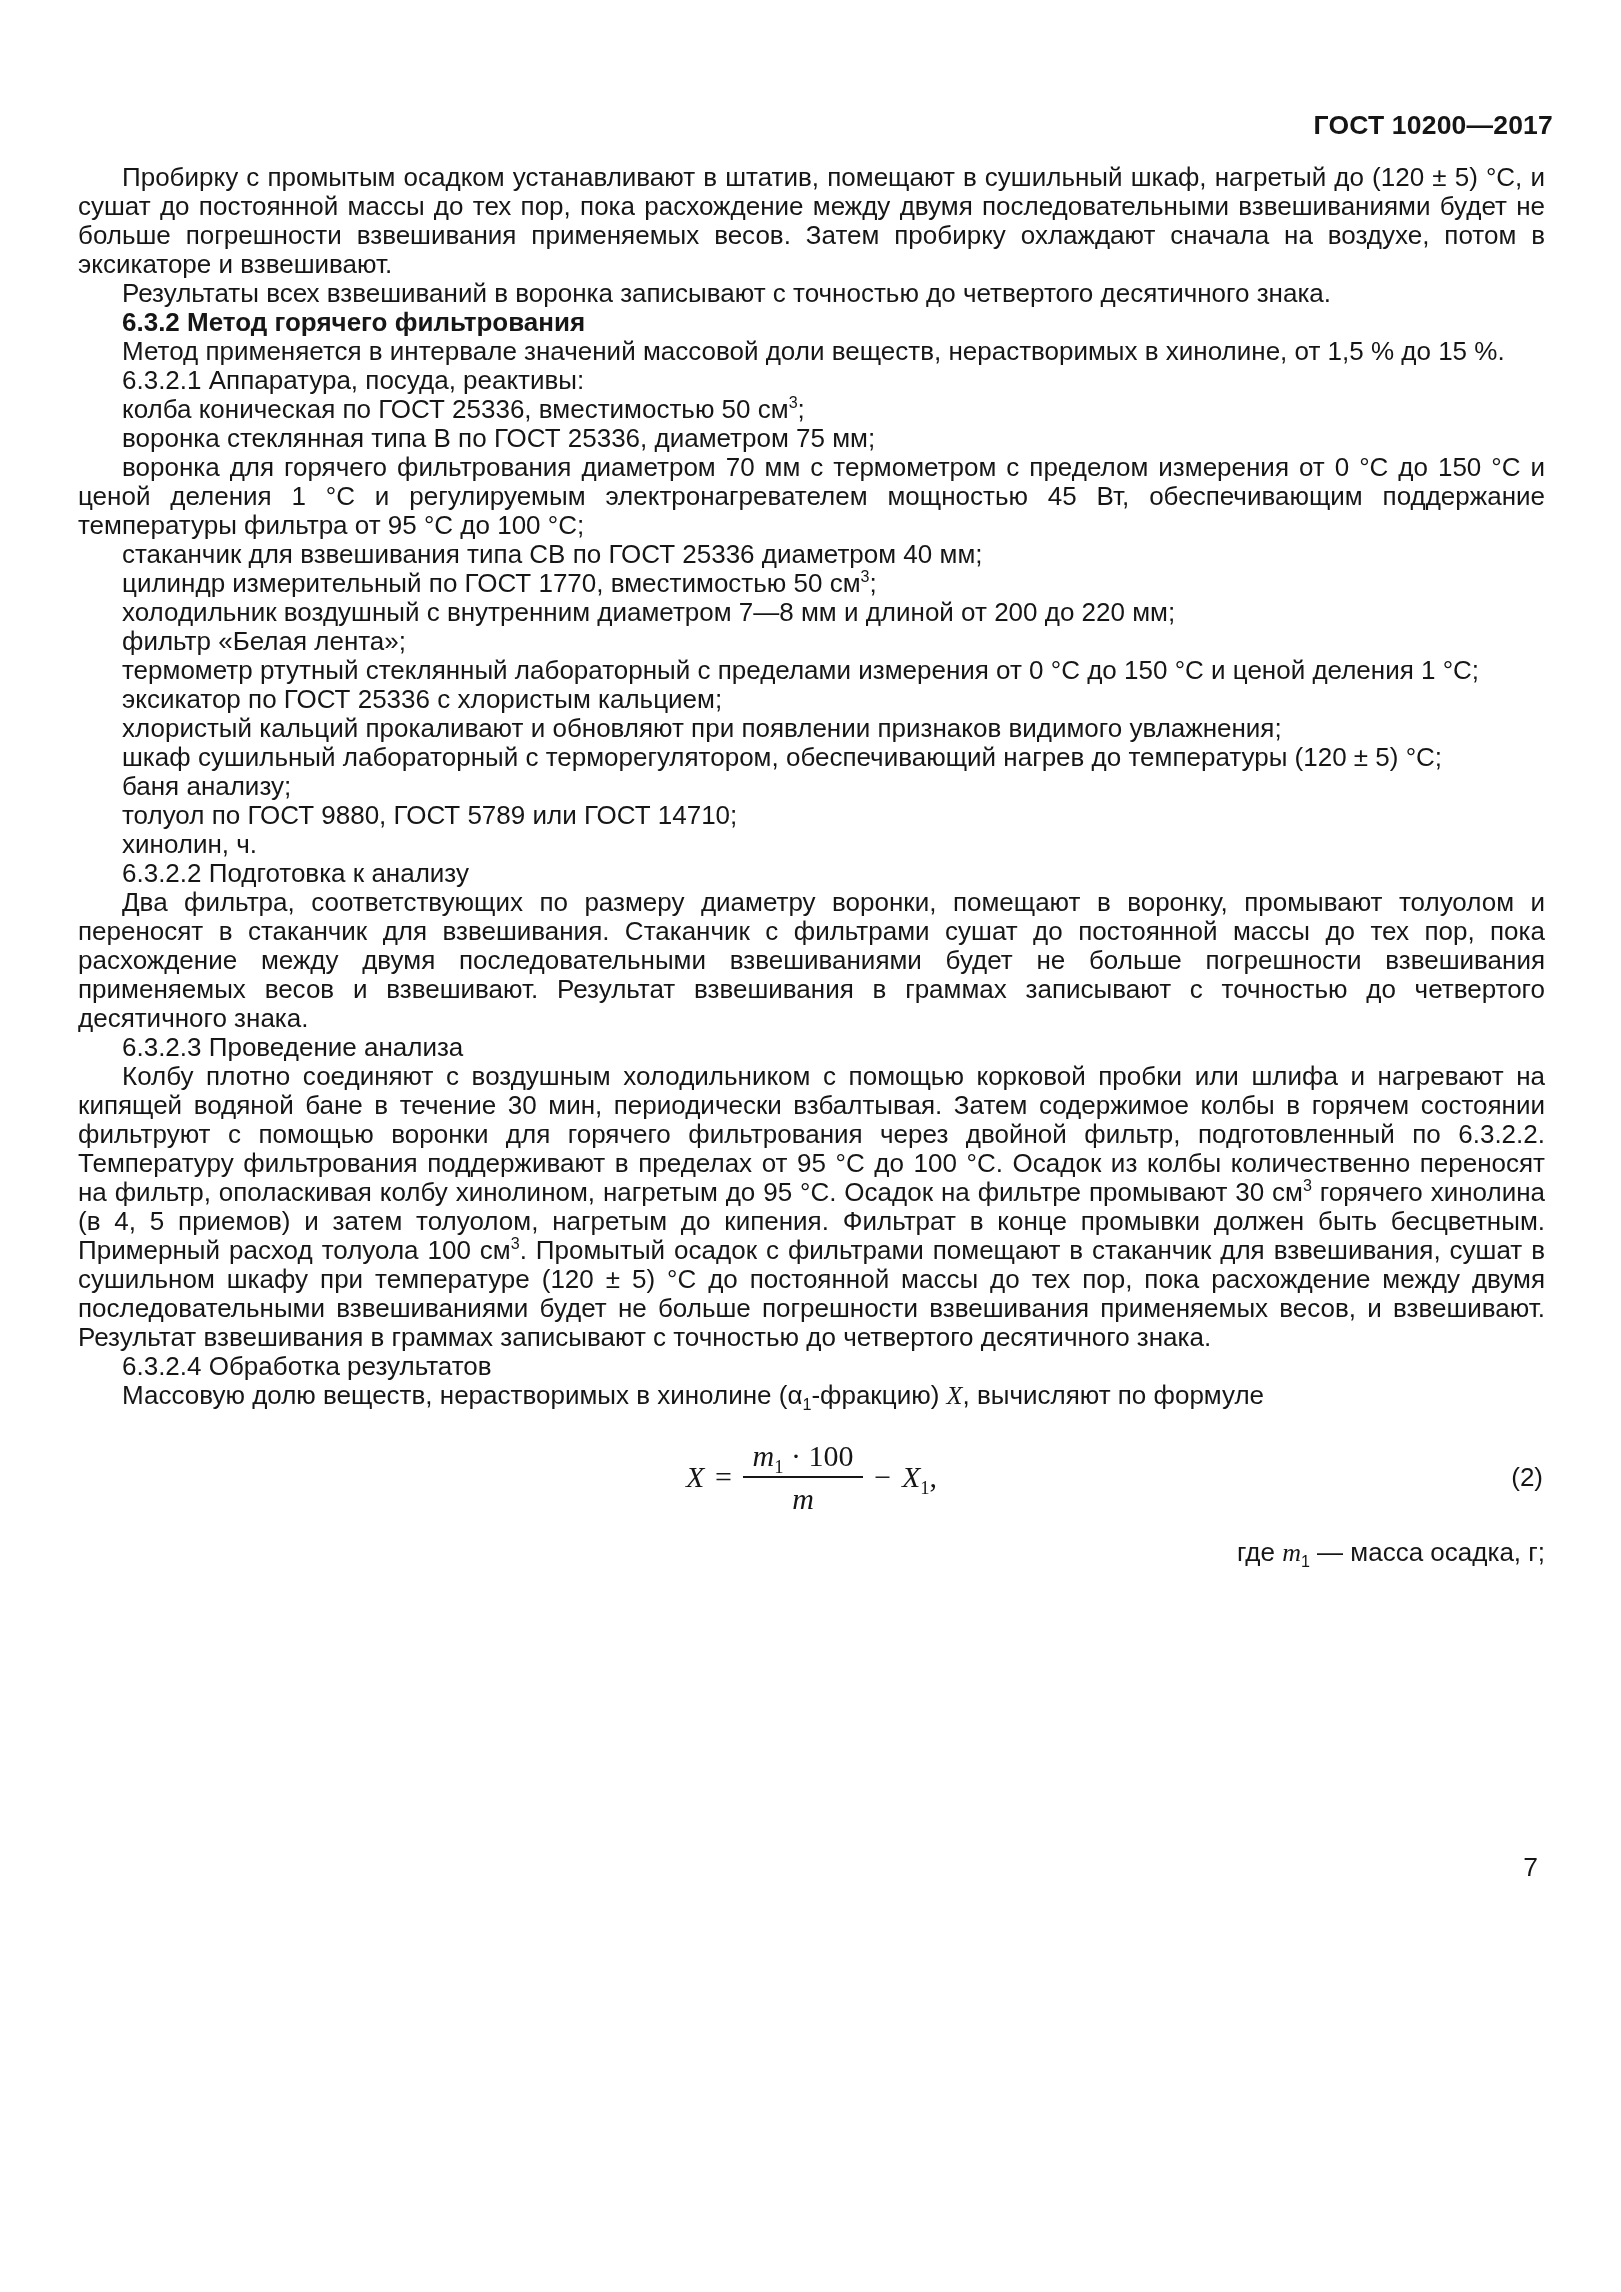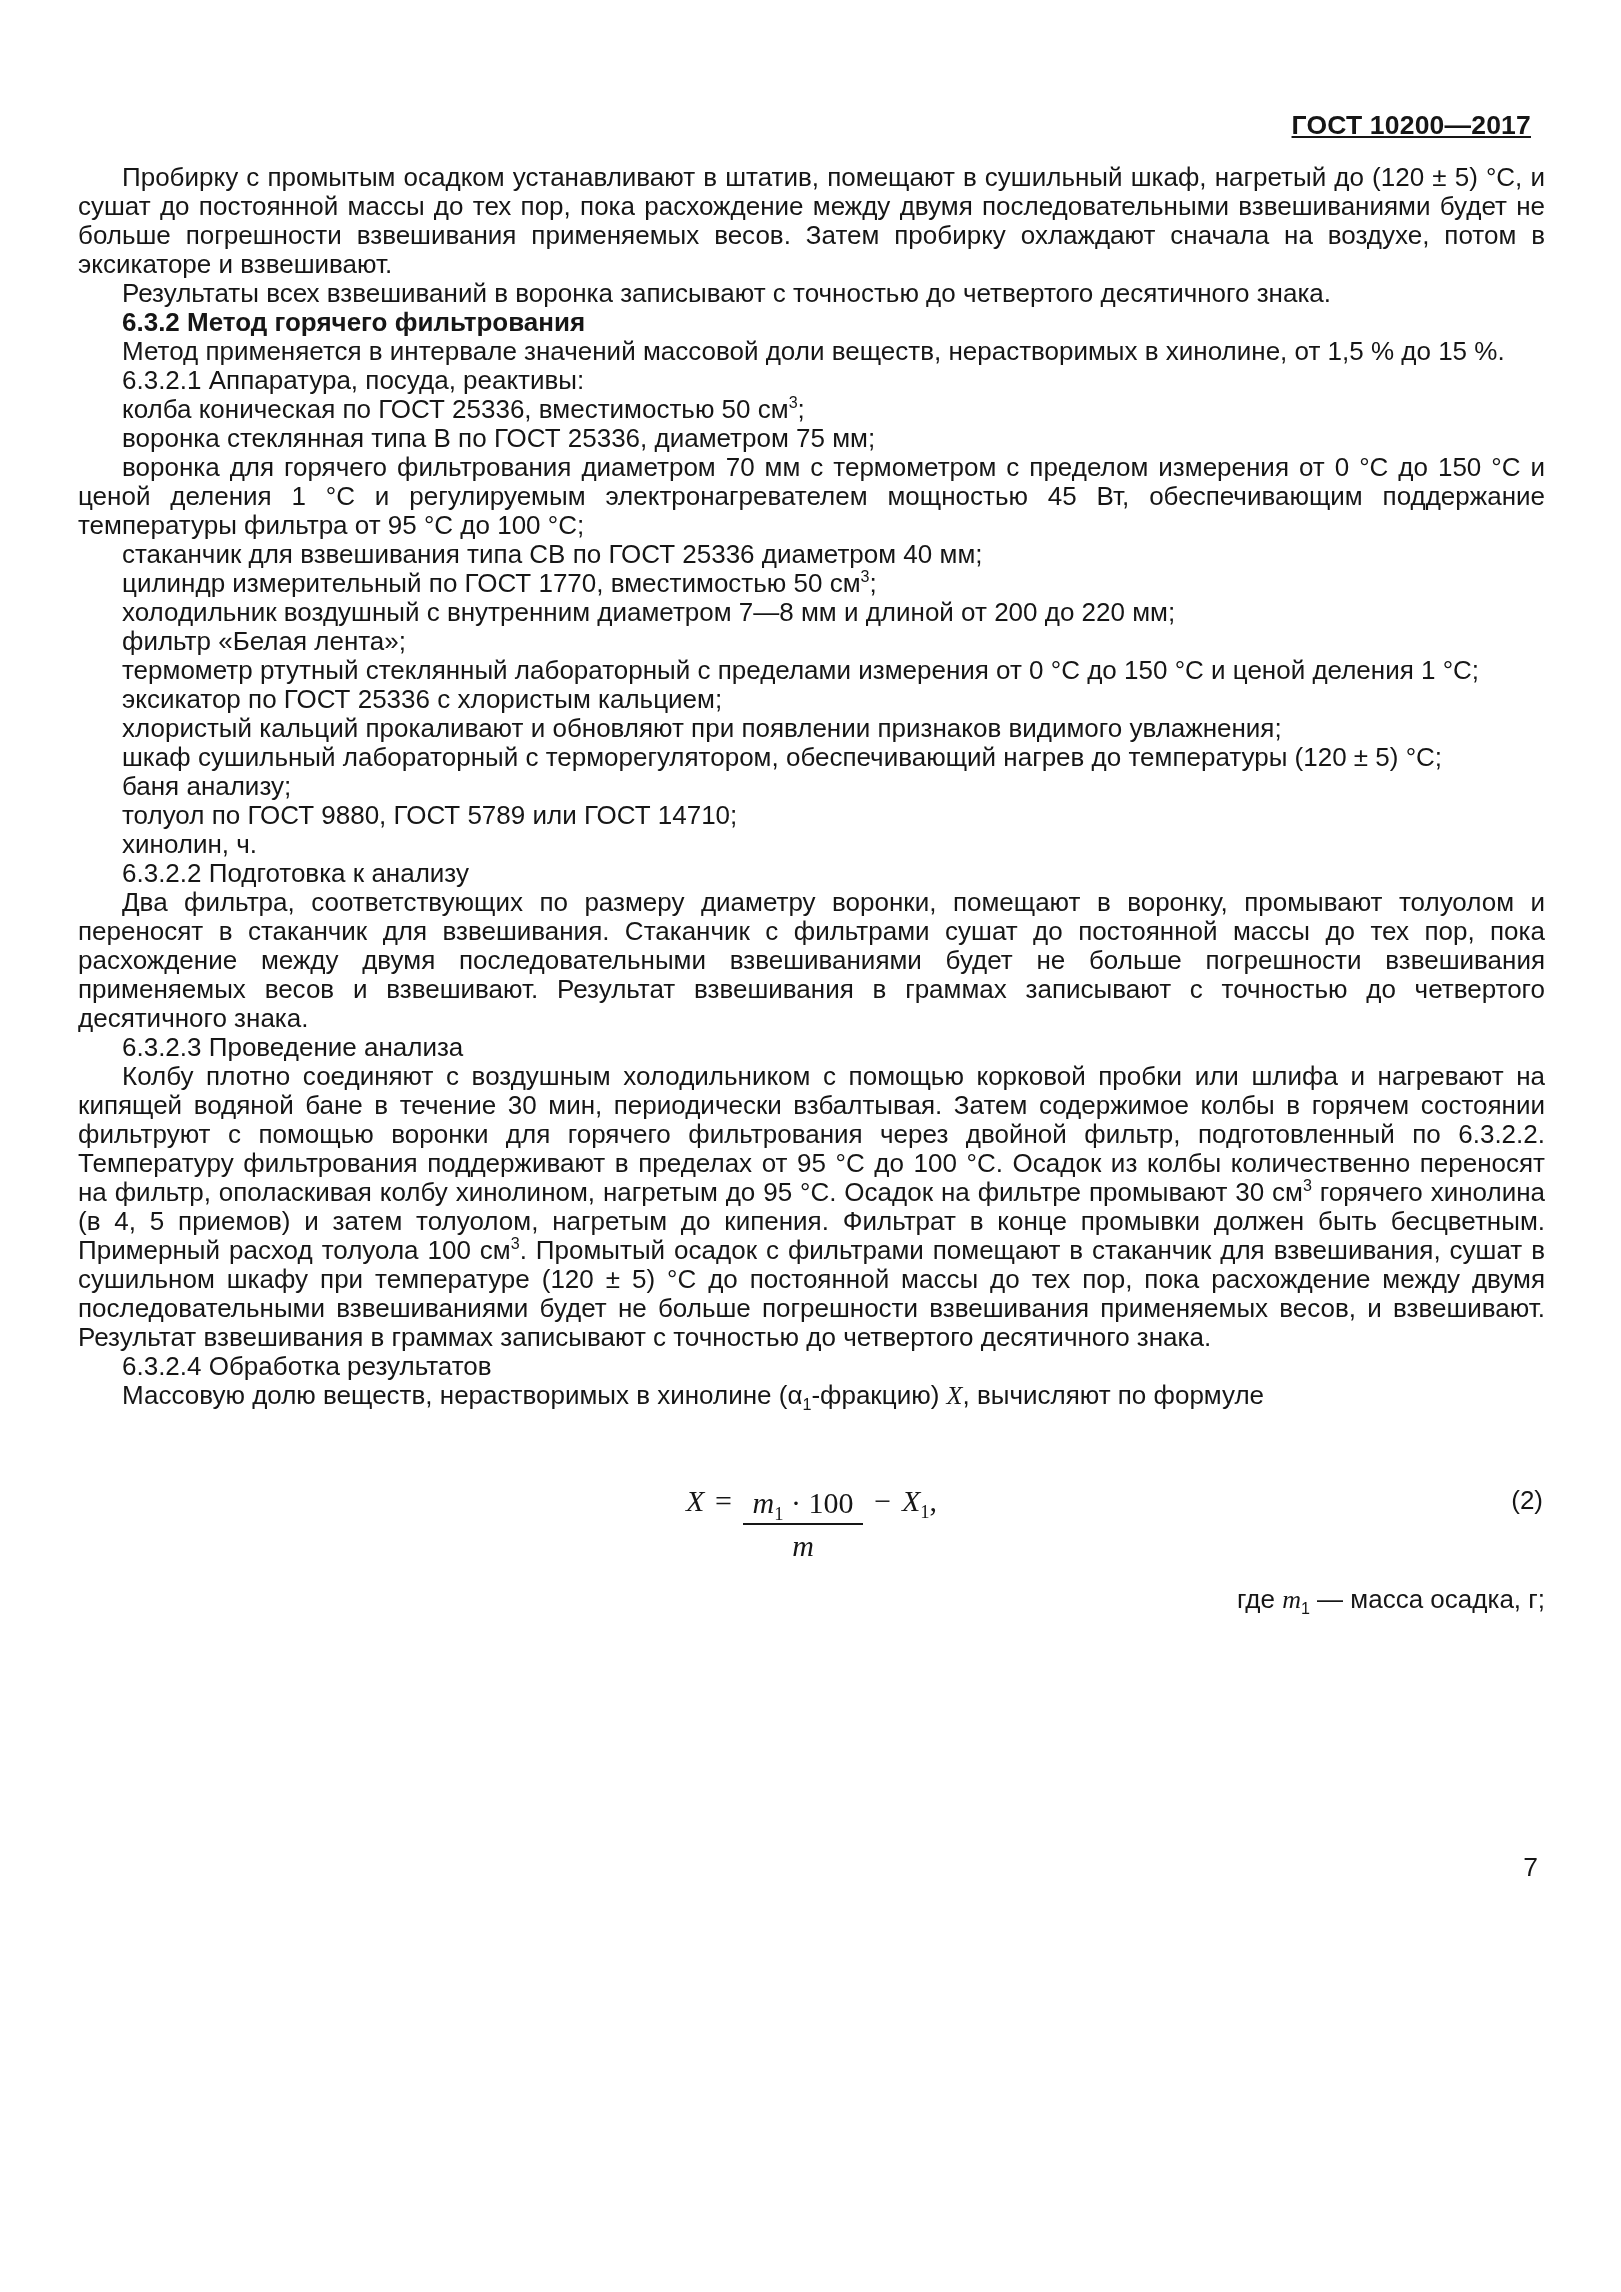--- a/index.html
+++ b/index.html
@@ -7,22 +7,22 @@
   html, body { background:#ffffff; }
   body {
     width:1621px; height:2293px; position:relative;
     font-family:"Liberation Sans", sans-serif;
     color:#161616;
     -webkit-font-smoothing:antialiased;
   }
   .page { position:absolute; inset:0; background:#ffffff; overflow:hidden; }
 
   .doc-header {
-    position:absolute; top:110px; left:64px; width:1467px;
-    text-align:right; font-weight:bold; font-size:26.5px; letter-spacing:0.2px;text-decoration:underline;
+    position:absolute; top:110px; left:86px; width:1467px;
+    text-align:right; font-weight:bold; font-size:26.5px; letter-spacing:0.2px;
   }
 
   .doc-body {
     position:absolute; top:163px; left:78px; width:1467px;
     font-size:26px; line-height:29px; text-align:justify;
   }
 
   .blk { text-indent:44px; margin:0; }
   .blk.heading { font-weight:bold; }
 
@@ -33,21 +33,21 @@
   .it { font-family:"Liberation Serif", serif; font-style:italic; }
 
   .formula-row {
     position:relative; margin:29px 0 23.5px; text-align:center; text-indent:0;
   }
   .formula {
     display:inline-flex; align-items:center; gap:10.8px;
     font-family:"Liberation Serif", serif; font-size:30px; line-height:1.1;
   }
   .mvar { font-family:"Liberation Serif", serif; font-style:italic; }
-  .frac { display:inline-flex; flex-direction:column; align-items:center;margin-top:47px; }
+  .frac { display:inline-flex; flex-direction:column; align-items:center; }
   .num { padding:0 9.8px 3.9px; border-bottom:2px solid #161616; }
   .den { padding-top:3.9px; }
   .formula-number {
     position:absolute; right:2px; top:50%; transform:translateY(-50%);
     font-family:"Liberation Sans", sans-serif; font-size:26px;
   }
 
   .where { text-indent:0; margin-top:9.8px; text-align:right; }
 
   .page-footer {

